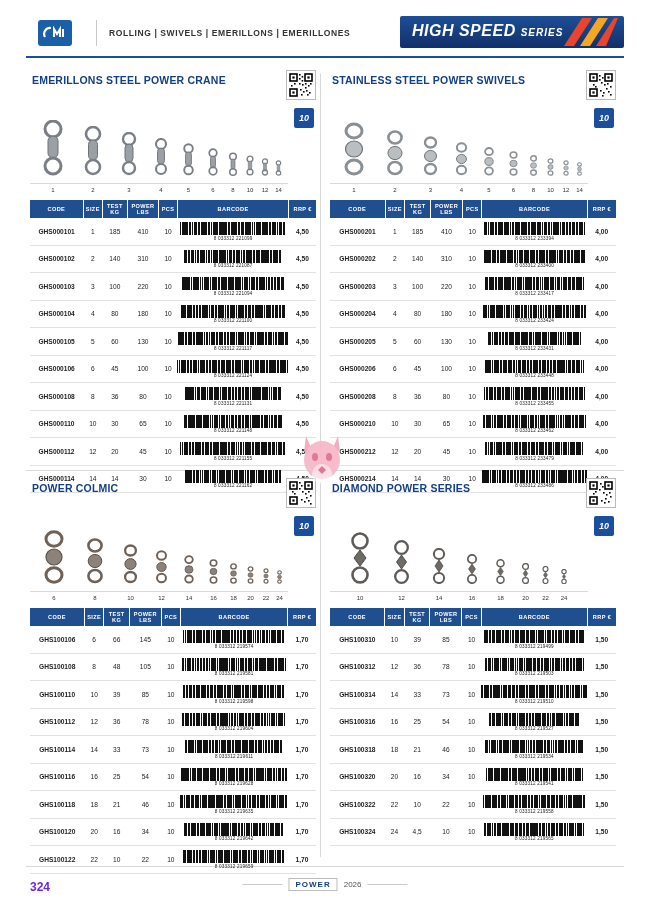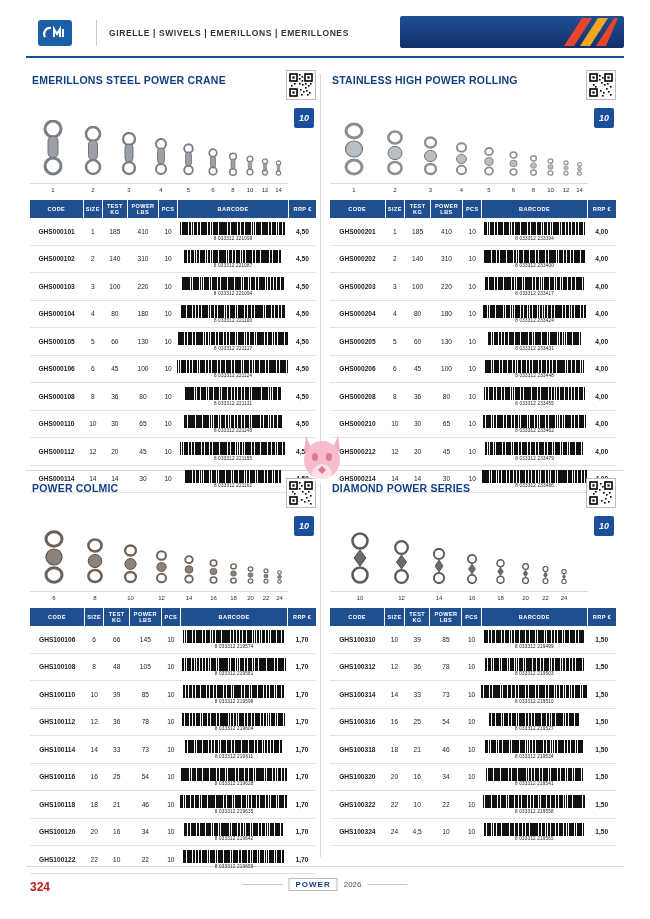--- a/index.html
+++ b/index.html
@@ -113,21 +113,21 @@
   .barcode .num { font-size:4.6px; letter-spacing:.2px; color:#222; margin-top:.5px; }
   td.price { font-weight:bold; font-size:7.2px; }
   .c-code { width:64px; } .c-size{width:22px;} .c-test{width:30px;}
   .c-lbs{width:36px;} .c-pcs{width:22px;} .c-bar{width:76px;} .c-price{width:36px;}
 
   
   .mascot { position:absolute; left:296px; top:430px; width:52px; height:56px; opacity:.95; }
 
   
   .footer { position:absolute; left:0; top:878px; width:650px; height:30px; }
-  .pageno { position:absolute; left:30px; top:2px; font-size:12px; font-weight:bold; color:#b91c1c; }
+  .pageno { position:absolute; left:30px; top:2px; font-size:12px; font-weight:bold; color:#6d28d9; }
   .foot-brand {
     position:absolute; left:50%; transform:translateX(-50%); top:0;
     display:flex; align-items:center; gap:6px;
   }
   .foot-brand .bar { width:40px; height:1px; background:#c9c9c9; }
   .foot-logo {
     border:1px solid #bbb; padding:1px 6px; font-size:8px; font-weight:bold;
     color:#123f85; letter-spacing:1px;
   }
   .foot-year { font-size:8px; color:#555; }
@@ -141,22 +141,26 @@
     <div class="logo-box">
       <div class="logo-sq">
         <svg width="24" height="14" viewBox="0 0 24 14">
           <path d="M2 11 A6 6 0 0 1 8 2" stroke="#fff" stroke-width="2.2" fill="none"></path>
           <path d="M11 11 L11 3 L14 8 L17 3 L17 11" stroke="#fff" stroke-width="2" fill="none" stroke-linejoin="miter"></path>
           <path d="M20 3 L20 11" stroke="#fff" stroke-width="2" fill="none"></path>
         </svg>
       </div>
     </div>
     <div class="hdr-sep"></div>
-    <div class="hdr-cat">GIRELLE | SWIVELS | EMERILLONS | EMERILLONES</div>
+    <div class="hdr-cat">ROLLING | SWIVELS | EMERILLONS | EMERILLONES</div>
     <div class="hs-banner">
+      <div class="txt">
+        <span>HIGH SPEED</span>
+        <span class="ser">SERIES</span>
+      </div>
       <svg class="chev" viewBox="0 0 60 32">
         <path d="M6 30 L24 2 L34 2 L16 30 Z" fill="#e8452c"></path>
         <path d="M22 30 L40 2 L50 2 L32 30 Z" fill="#f5a623"></path>
         <path d="M38 30 L56 2 L60 2 L48 30 Z" fill="#e8452c"></path>
       </svg>
     </div>
   </div>
   <div class="hdr-rule"></div>
 
   <div class="vdiv"></div>
@@ -885,21 +889,21 @@
                 <div class="num">8  033312  221162</div>
               </div>
             </td>
             <td class="price c-price">4,50</td>
           </tr>
         </tbody>
     </table>
   </div>
 
   <div class="block b-tr">
-    <div class="blk-title">STAINLESS HIGH POWER ROLLING</div>
+    <div class="blk-title">STAINLESS STEEL POWER SWIVELS</div>
     <div class="qr">
       <svg width="24" height="24" viewBox="0 0 24 24">
         <rect width="24" height="24" fill="#fff"></rect>
         <rect x="1" y="1" width="7" height="7" fill="none" stroke="#000" stroke-width="1.6"></rect>
         <rect x="3.4" y="3.4" width="2.2" height="2.2" fill="#000"></rect>
         <rect x="16" y="1" width="7" height="7" fill="none" stroke="#000" stroke-width="1.6"></rect>
         <rect x="18.4" y="3.4" width="2.2" height="2.2" fill="#000"></rect>
         <rect x="1" y="16" width="7" height="7" fill="none" stroke="#000" stroke-width="1.6"></rect>
         <rect x="3.4" y="18.4" width="2.2" height="2.2" fill="#000"></rect>
         <rect x="10" y="2" width="1.6" height="1.6" fill="#000"></rect>

